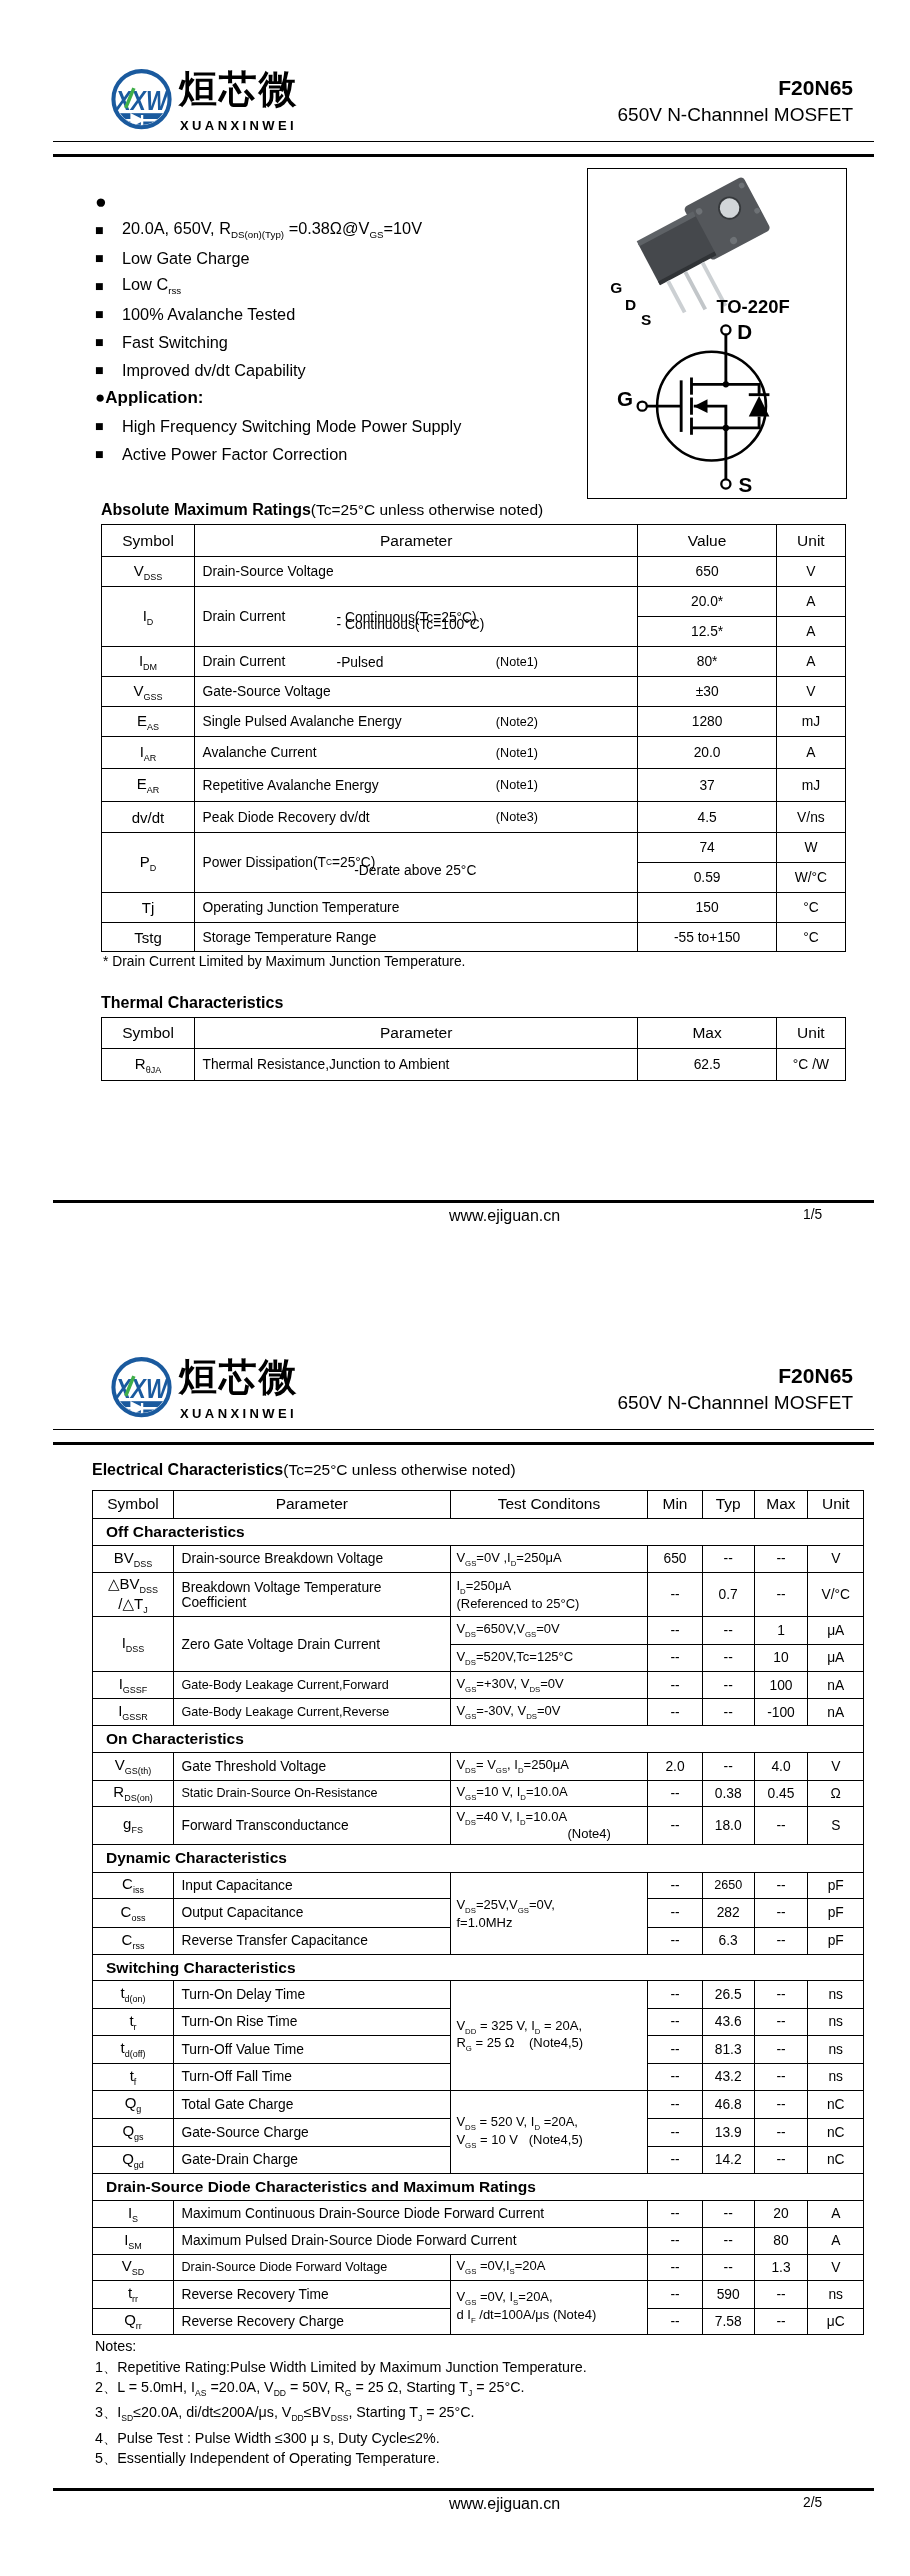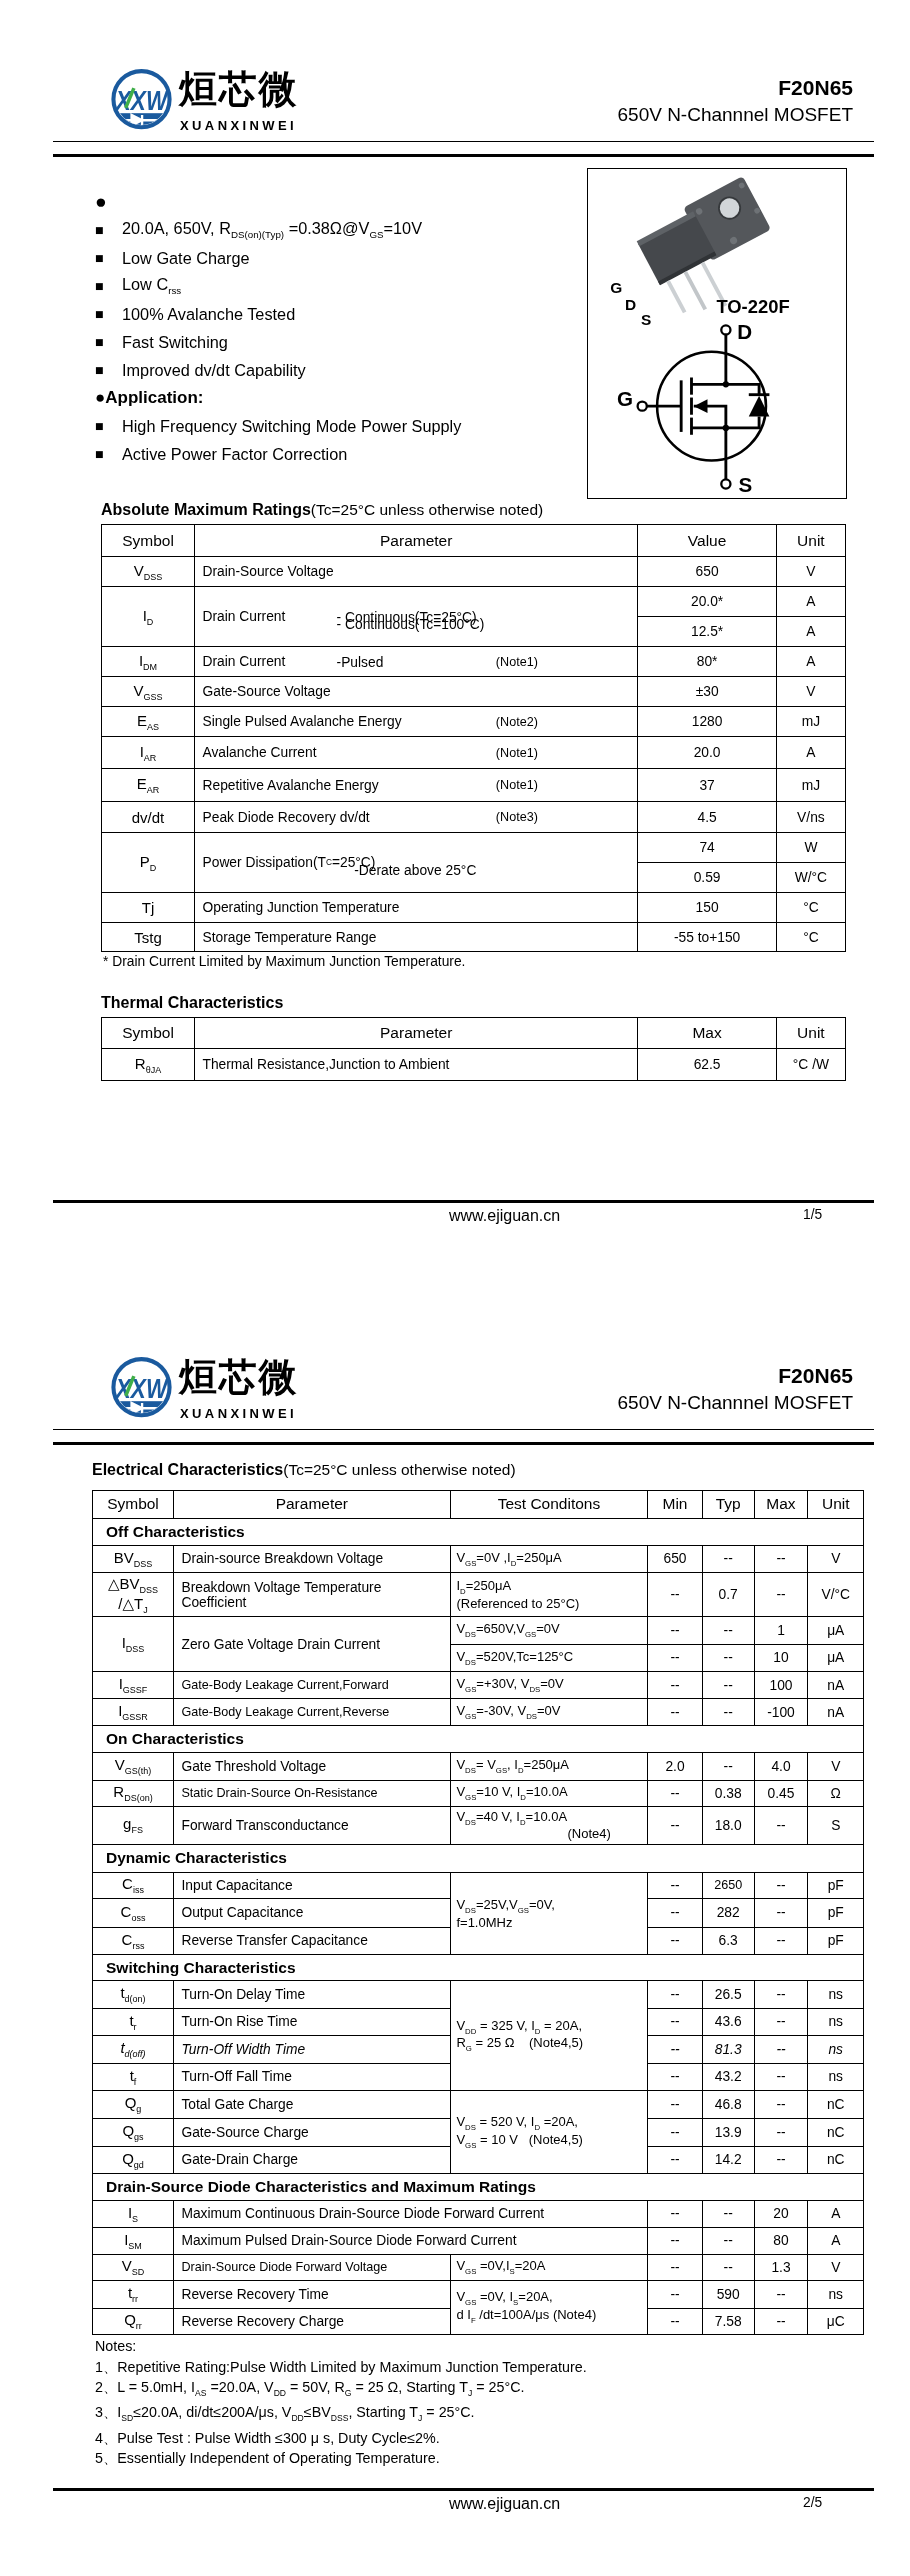--- a/index.html
+++ b/index.html
@@ -517,23 +517,23 @@
             <td>ns</td>
           </tr>
           <tr style="height: 27.5px;">
             <td class="sym">t<sub>r</sub></td>
             <td class="param">Turn-On Rise Time</td>
             <td>--</td>
             <td>43.6</td>
             <td>--</td>
             <td>ns</td>
           </tr>
-          <tr style="height: 27.5px; font-style: italic;">
+          <tr style="height: 27.5px;">
             <td class="sym">t<sub>d(off)</sub></td>
-            <td class="param">Turn-Off Width Time</td>
+            <td class="param">Turn-Off Value Time</td>
             <td>--</td>
             <td>81.3</td>
             <td>--</td>
             <td>ns</td>
           </tr>
           <tr style="height: 27px;">
             <td class="sym">t<sub>f</sub></td>
             <td class="param">Turn-Off Fall Time</td>
             <td>--</td>
             <td>43.2</td>

